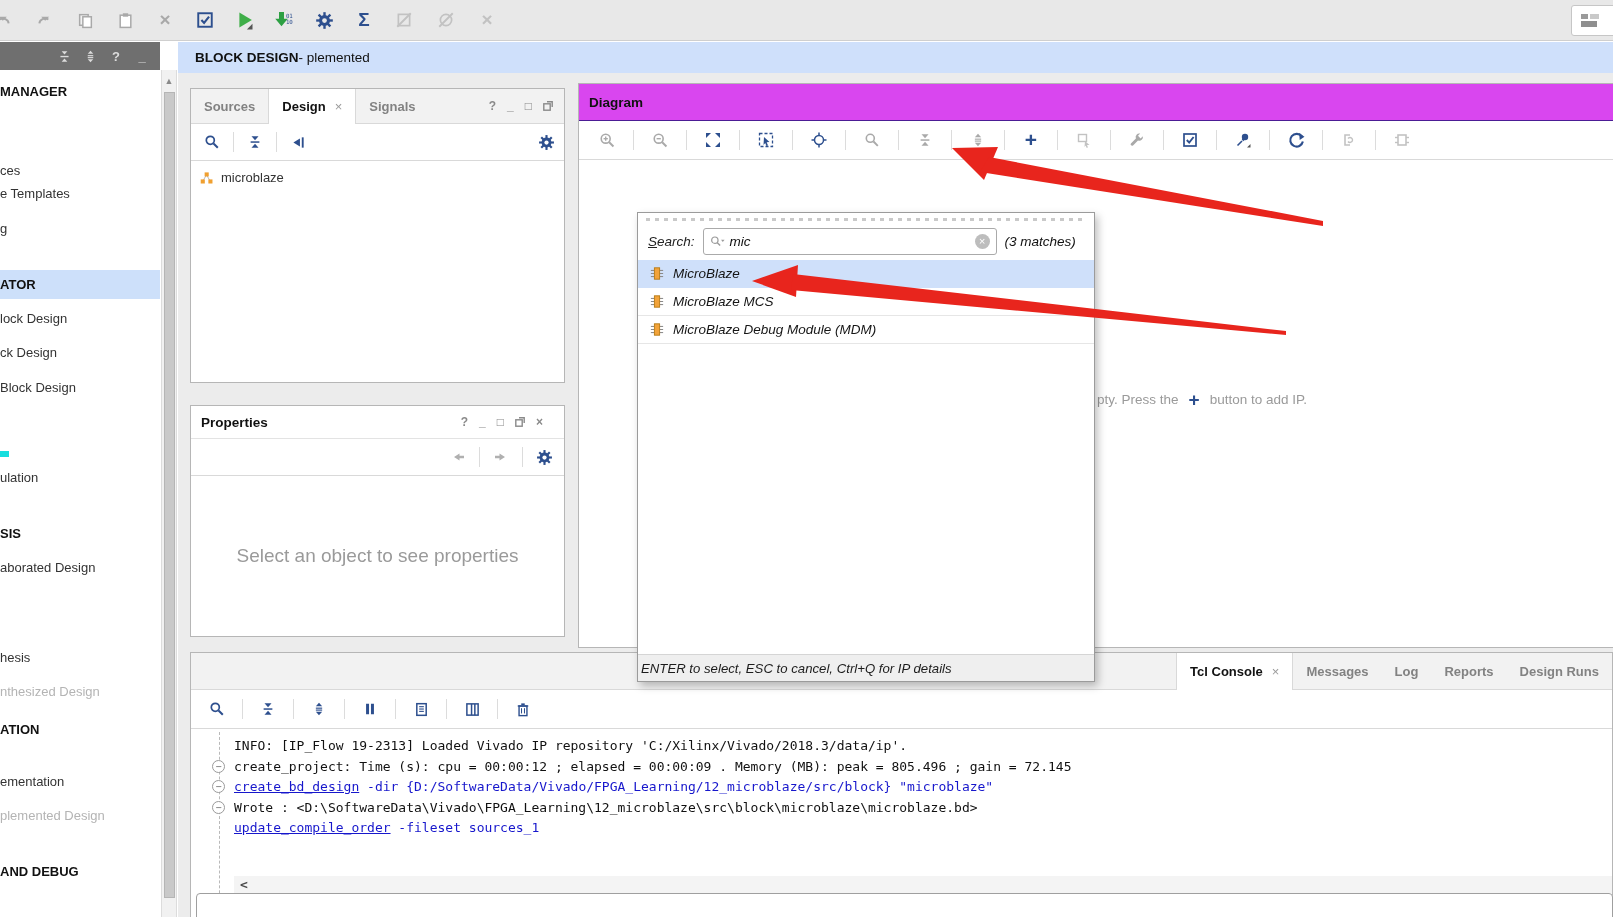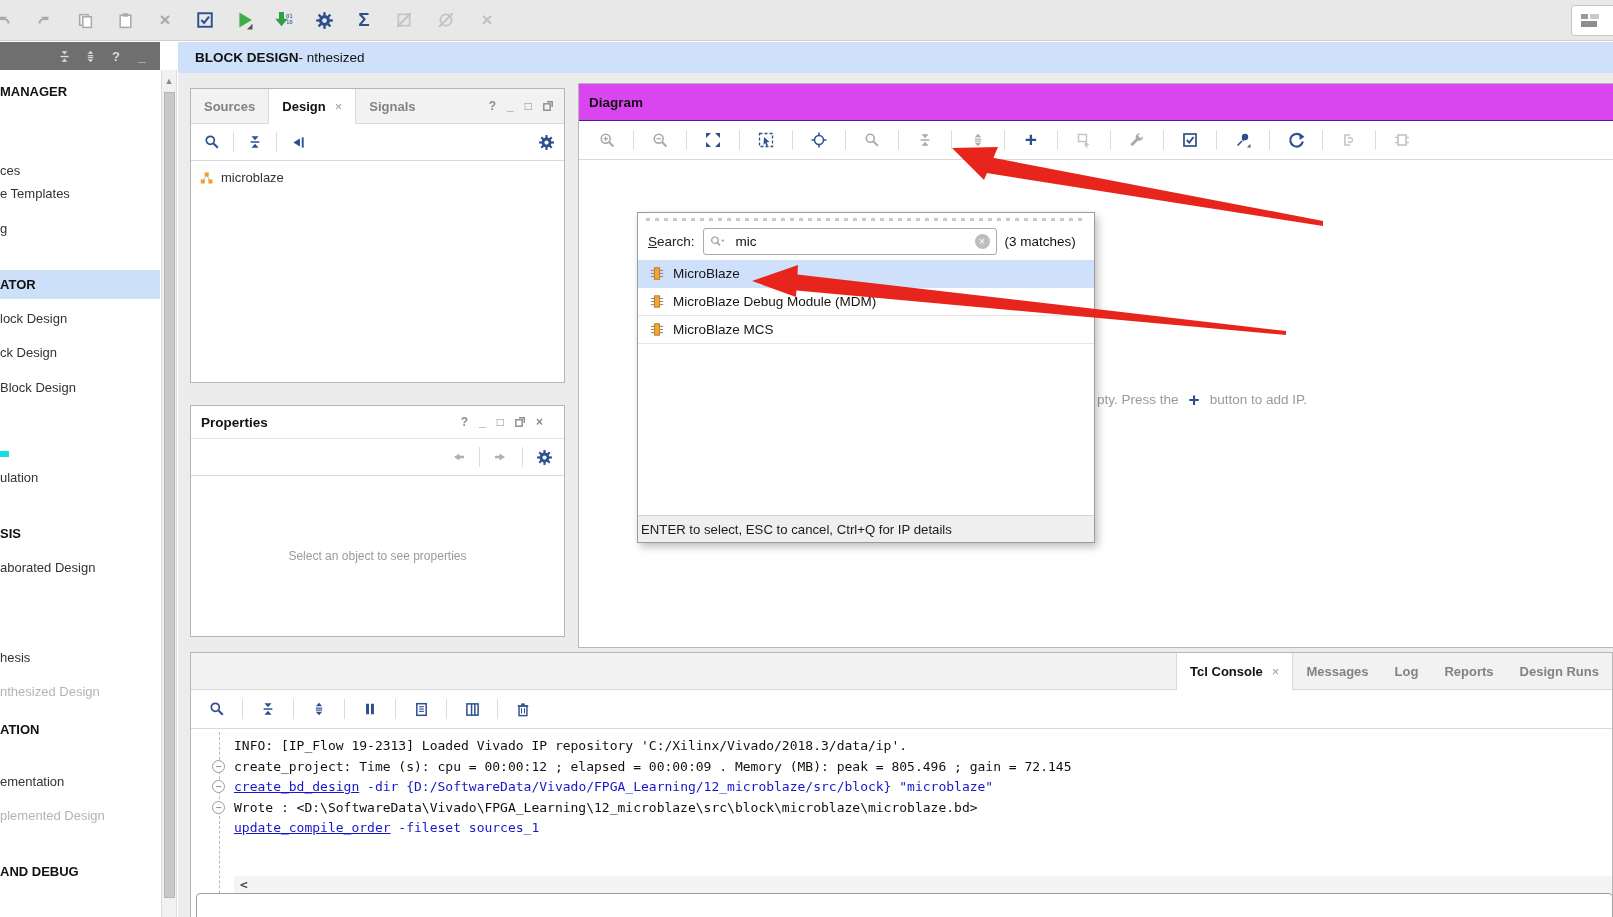--- a/index.html
+++ b/index.html
@@ -35,30 +35,30 @@
   .tab .x{color:#9a9a9a;font-weight:normal;margin-left:9px;font-size:13px;}
   .winctl{margin-left:auto;display:flex;align-items:center;gap:11px;padding-right:11px;color:#8a8a8a;font-weight:bold;font-size:12px;}
   .ptoolbar{display:flex;align-items:center;height:36px;border-bottom:1px solid #d9d9d9;padding-left:9px;gap:9px;}
   .ic24{width:24px;height:24px;display:flex;align-items:center;justify-content:center;}
   .sep{width:1px;height:20px;background:#dcdcdc;}
   .hdr32{height:32px;display:flex;align-items:center;padding:0 10px;font-weight:bold;font-size:13.5px;color:#111;}
   .grayhdr{background:#d946ef;border-bottom:1px solid #4c1d95;}
   
   .tree-row{display:flex;align-items:center;gap:7px;padding:9px 0 0 8px;color:#333;}
   
-  .prop-empty{display:flex;align-items:center;justify-content:center;height:160px;color:#9a9a9a;font-size:12px;}
+  .prop-empty{display:flex;align-items:center;justify-content:center;height:160px;color:#9a9a9a;font-size:19px;}
   
   .dg-hint{position:absolute;left:1097px;top:390px;display:flex;align-items:center;gap:10px;color:#9a9a9a;font-size:13.5px;white-space:nowrap;}
   .dg-plus{color:#2d4f8e;font-size:19px;font-weight:bold;line-height:1;}
   
-  .popup{position:absolute;left:637px;top:212px;width:458px;height:331px;background:#fff;border:1px solid #9b9b9b;box-shadow:3px 4px 8px rgba(0,0,0,.25);box-sizing:border-box;z-index:30;}
+  .popup{position:absolute;left:637px;top:212px;width:458px;height:470px;background:#fff;border:1px solid #9b9b9b;box-shadow:3px 4px 8px rgba(0,0,0,.25);box-sizing:border-box;z-index:30;font-style:italic;}
   .gripper{margin:5px 8px 4px;height:3px;background:repeating-linear-gradient(90deg,#c9c9c9 0 4px,transparent 4px 9px);}
   .searchrow{display:flex;align-items:center;padding:3px 10px 5px;gap:8px;}
   .mnemonic::first-letter{text-decoration:underline;}
-  .searchbox{flex:0 0 294px;height:27px;border:1px solid #aaa;border-radius:3px;background:#fff;display:flex;align-items:center;padding:0 6px;gap:11px;box-sizing:border-box;}
+  .searchbox{flex:0 0 294px;height:27px;border:1px solid #aaa;border-radius:3px;background:#fff;display:flex;align-items:center;padding:0 6px;gap:5px;box-sizing:border-box;}
   .searchbox .q{flex:1;font-size:13.5px;color:#111;}
   .clearbtn{width:15px;height:15px;border-radius:50%;background:#bdbdbd;color:#fff;font-size:11px;line-height:15px;text-align:center;}
   .matches{font-size:13.5px;color:#111;}
   .ip-row{height:27px;display:flex;align-items:center;gap:9px;padding-left:12px;border-bottom:1px solid #e6e6e6;font-size:13.5px;color:#161616;}
   .ip-row.sel{background:#cfe0fa;border-bottom:1px solid #cfe0fa;}
   .popup-foot{position:absolute;left:0;bottom:0;width:100%;height:27px;background:#efefef;border-top:1px solid #d5d5d5;display:flex;align-items:center;padding-left:3px;box-sizing:border-box;font-size:13.2px;color:#1c1c1c;}
   
   .con-body{position:relative;font-family:"DejaVu Sans Mono",monospace;font-size:13px;}
   .gutterline{position:absolute;left:28px;top:4px;bottom:0;border-left:1px dashed #b9b9b9;}
   .cline{position:absolute;left:43px;white-space:nowrap;line-height:20px;color:#111;}
@@ -228,21 +228,21 @@
   <div class="nav-row nav-sec" style="top:861px">
       <span>AND DEBUG</span>
     </div>
 
   <div class="sb-track"></div>
   <div class="sb-up">▲</div>
   <div class="sb-thumb"></div>
 
   <div class="bdbar">
     <b>BLOCK DESIGN</b>
-      <span> - nthesized</span>
+      <span> - plemented</span>
   </div>
   <div class="mainbg"></div>
 
   <div class="panel" style="left:190px;top:88px;width:375px;height:295px">
     <div class="tabrow">
       <div class="tab">
           <span>Sources</span>
         </div>
       <div class="tab active">
           <span>Design</span>
@@ -524,35 +524,35 @@
           <g stroke="#8a8a8a" stroke-width="1.2">
             <line x1="1" y1="5" x2="5" y2="5"></line>
             <line x1="1" y1="8.5" x2="5" y2="8.5"></line>
             <line x1="1" y1="12" x2="5" y2="12"></line>
             <line x1="11" y1="5" x2="15" y2="5"></line>
             <line x1="11" y1="8.5" x2="15" y2="8.5"></line>
             <line x1="11" y1="12" x2="15" y2="12"></line>
           </g>
           <rect x="5" y="2" width="6" height="13" fill="#f2a33a" stroke="#b5770f" stroke-width="1"></rect>
         </svg>
-      <span>MicroBlaze Debug Module (MDM)</span>
+      <span>MicroBlaze MCS</span>
     </div>
     <div class="ip-row">
       <svg width="14" height="15" viewBox="0 0 16 17">
           <g stroke="#8a8a8a" stroke-width="1.2">
             <line x1="1" y1="5" x2="5" y2="5"></line>
             <line x1="1" y1="8.5" x2="5" y2="8.5"></line>
             <line x1="1" y1="12" x2="5" y2="12"></line>
             <line x1="11" y1="5" x2="15" y2="5"></line>
             <line x1="11" y1="8.5" x2="15" y2="8.5"></line>
             <line x1="11" y1="12" x2="15" y2="12"></line>
           </g>
           <rect x="5" y="2" width="6" height="13" fill="#f2a33a" stroke="#b5770f" stroke-width="1"></rect>
         </svg>
-      <span>MicroBlaze MCS</span>
+      <span>MicroBlaze Debug Module (MDM)</span>
     </div>
     <div class="popup-foot">ENTER to select, ESC to cancel, Ctrl+Q for IP details</div>
   </div>
 
   <div class="panel" style="left:190px;top:652px;width:1423px;height:266px;border-bottom:none">
     <div class="tabrow" style="height:36px">
       <div class="tab active">
           <span>Tcl Console</span>
           <span class="x">×</span>
         </div>

